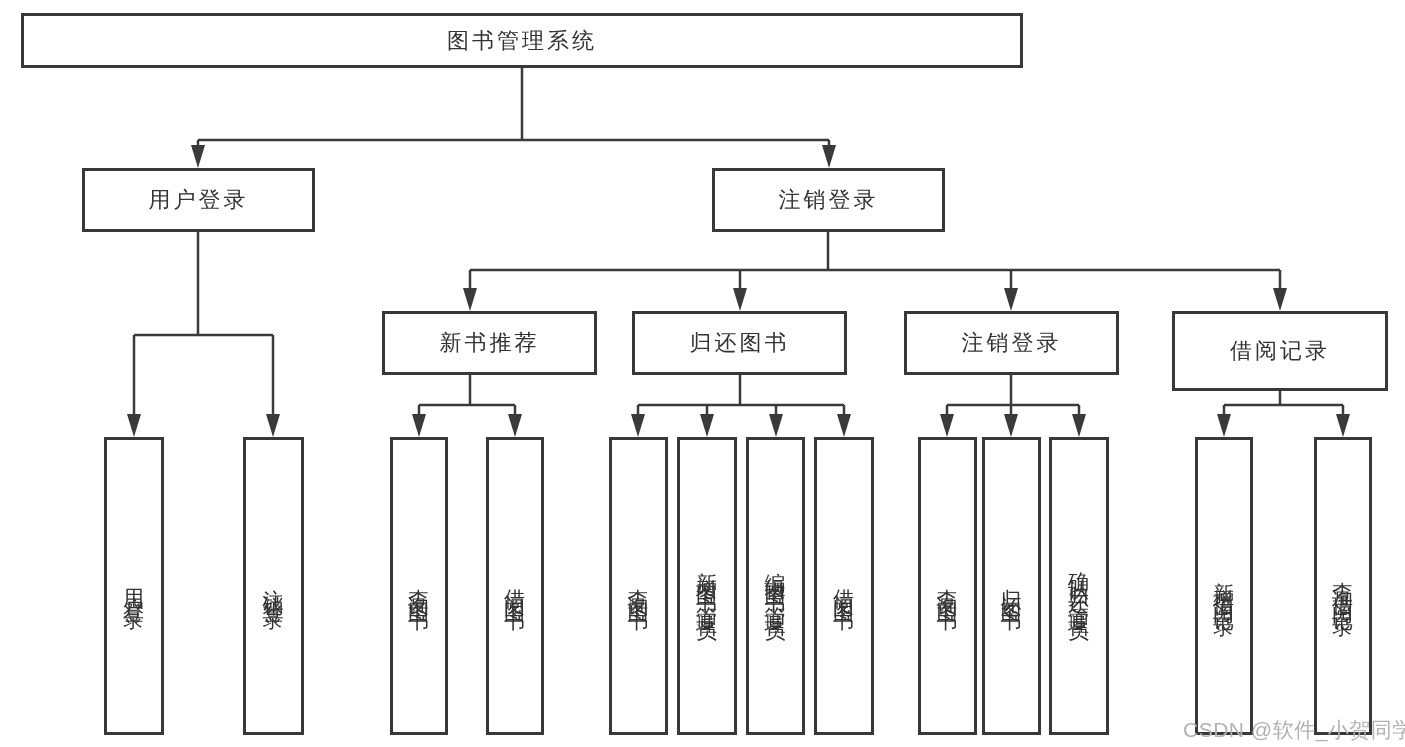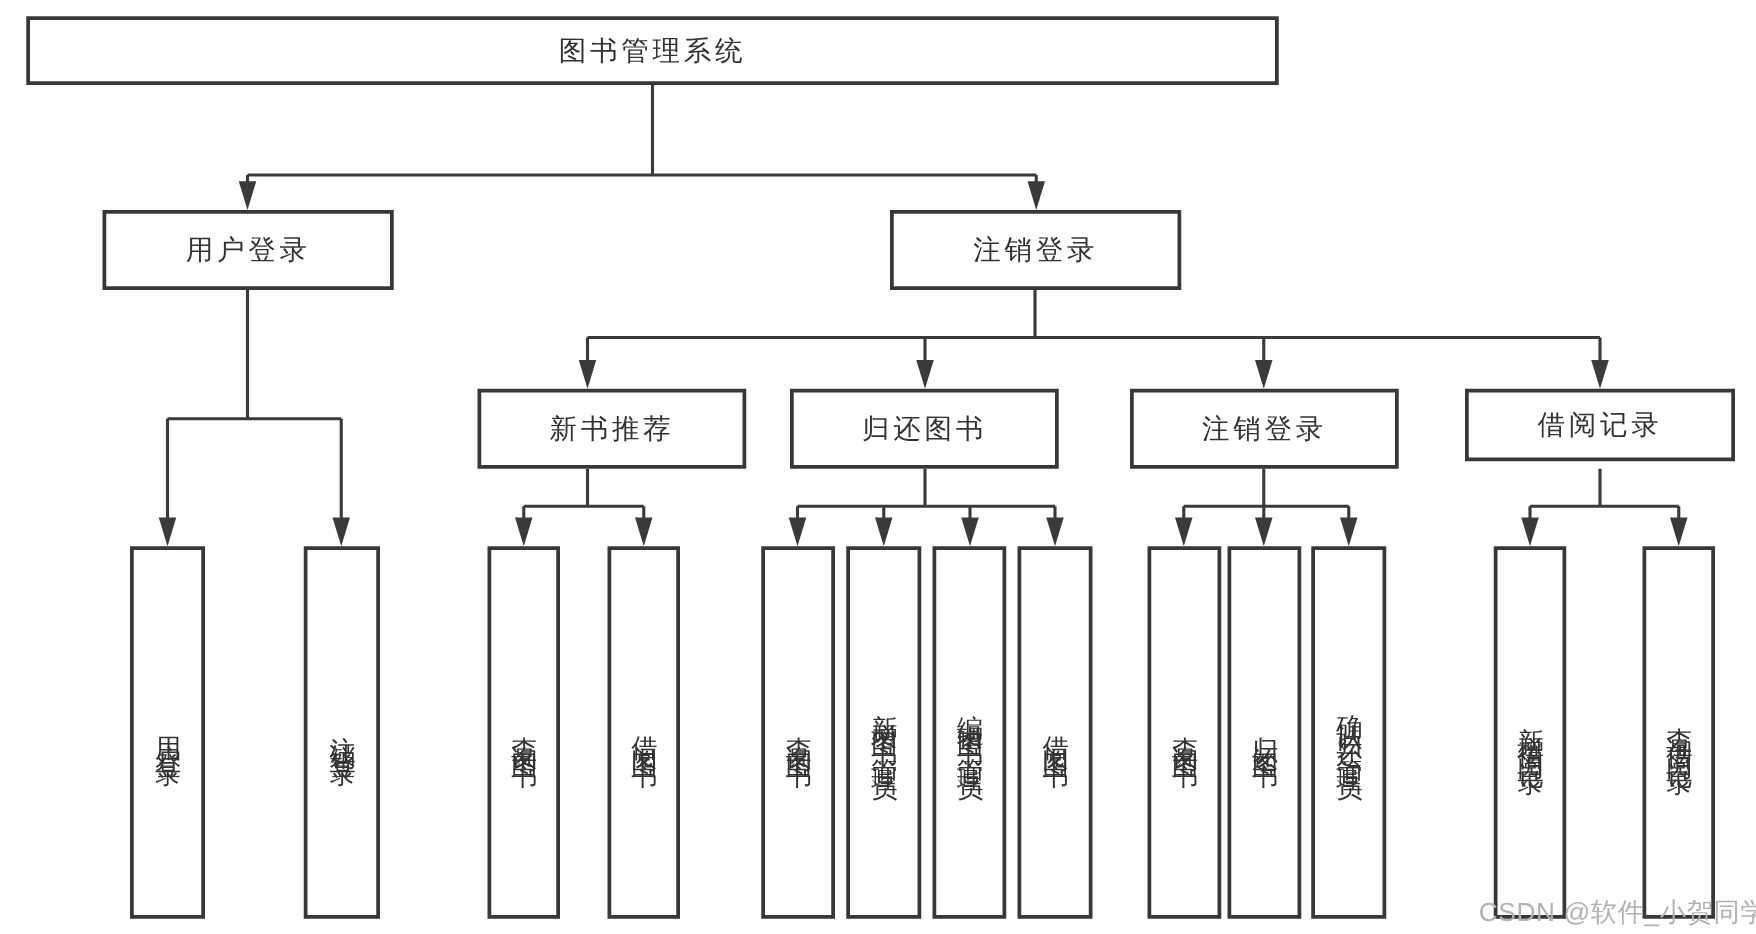--- a/index.html
+++ b/index.html
@@ -121,21 +121,21 @@
     </svg>
 
   <div class="hbox" style="left:21px; top:13px; width:1002px; height:55px;">图书管理系统</div>
 
   <div class="hbox" style="left:82px; top:168px; width:233px; height:64px;">用户登录</div>
   <div class="hbox" style="left:712px; top:168px; width:233px; height:64px;">注销登录</div>
 
   <div class="hbox" style="left:382px; top:311px; width:215px; height:64px;">新书推荐</div>
   <div class="hbox" style="left:632px; top:311px; width:215px; height:64px;">归还图书</div>
   <div class="hbox" style="left:904px; top:311px; width:215px; height:64px;">注销登录</div>
-  <div class="hbox" style="left:1172px; top:311px; width:216px; height:58px;">借阅记录</div>
+  <div class="hbox" style="left:1172px; top:311px; width:216px; height:80px;">借阅记录</div>
 
   <div class="vbox" style="left:104px; top:437px; width:60px; height:298px;">
     <span>用户登录</span>
   </div>
   <div class="vbox" style="left:243px; top:437px; width:61px; height:298px;">
     <span>注销登录</span>
   </div>
 
   <div class="vbox" style="left:390px; top:437px; width:58px; height:298px;">
     <span>查询图书</span>

